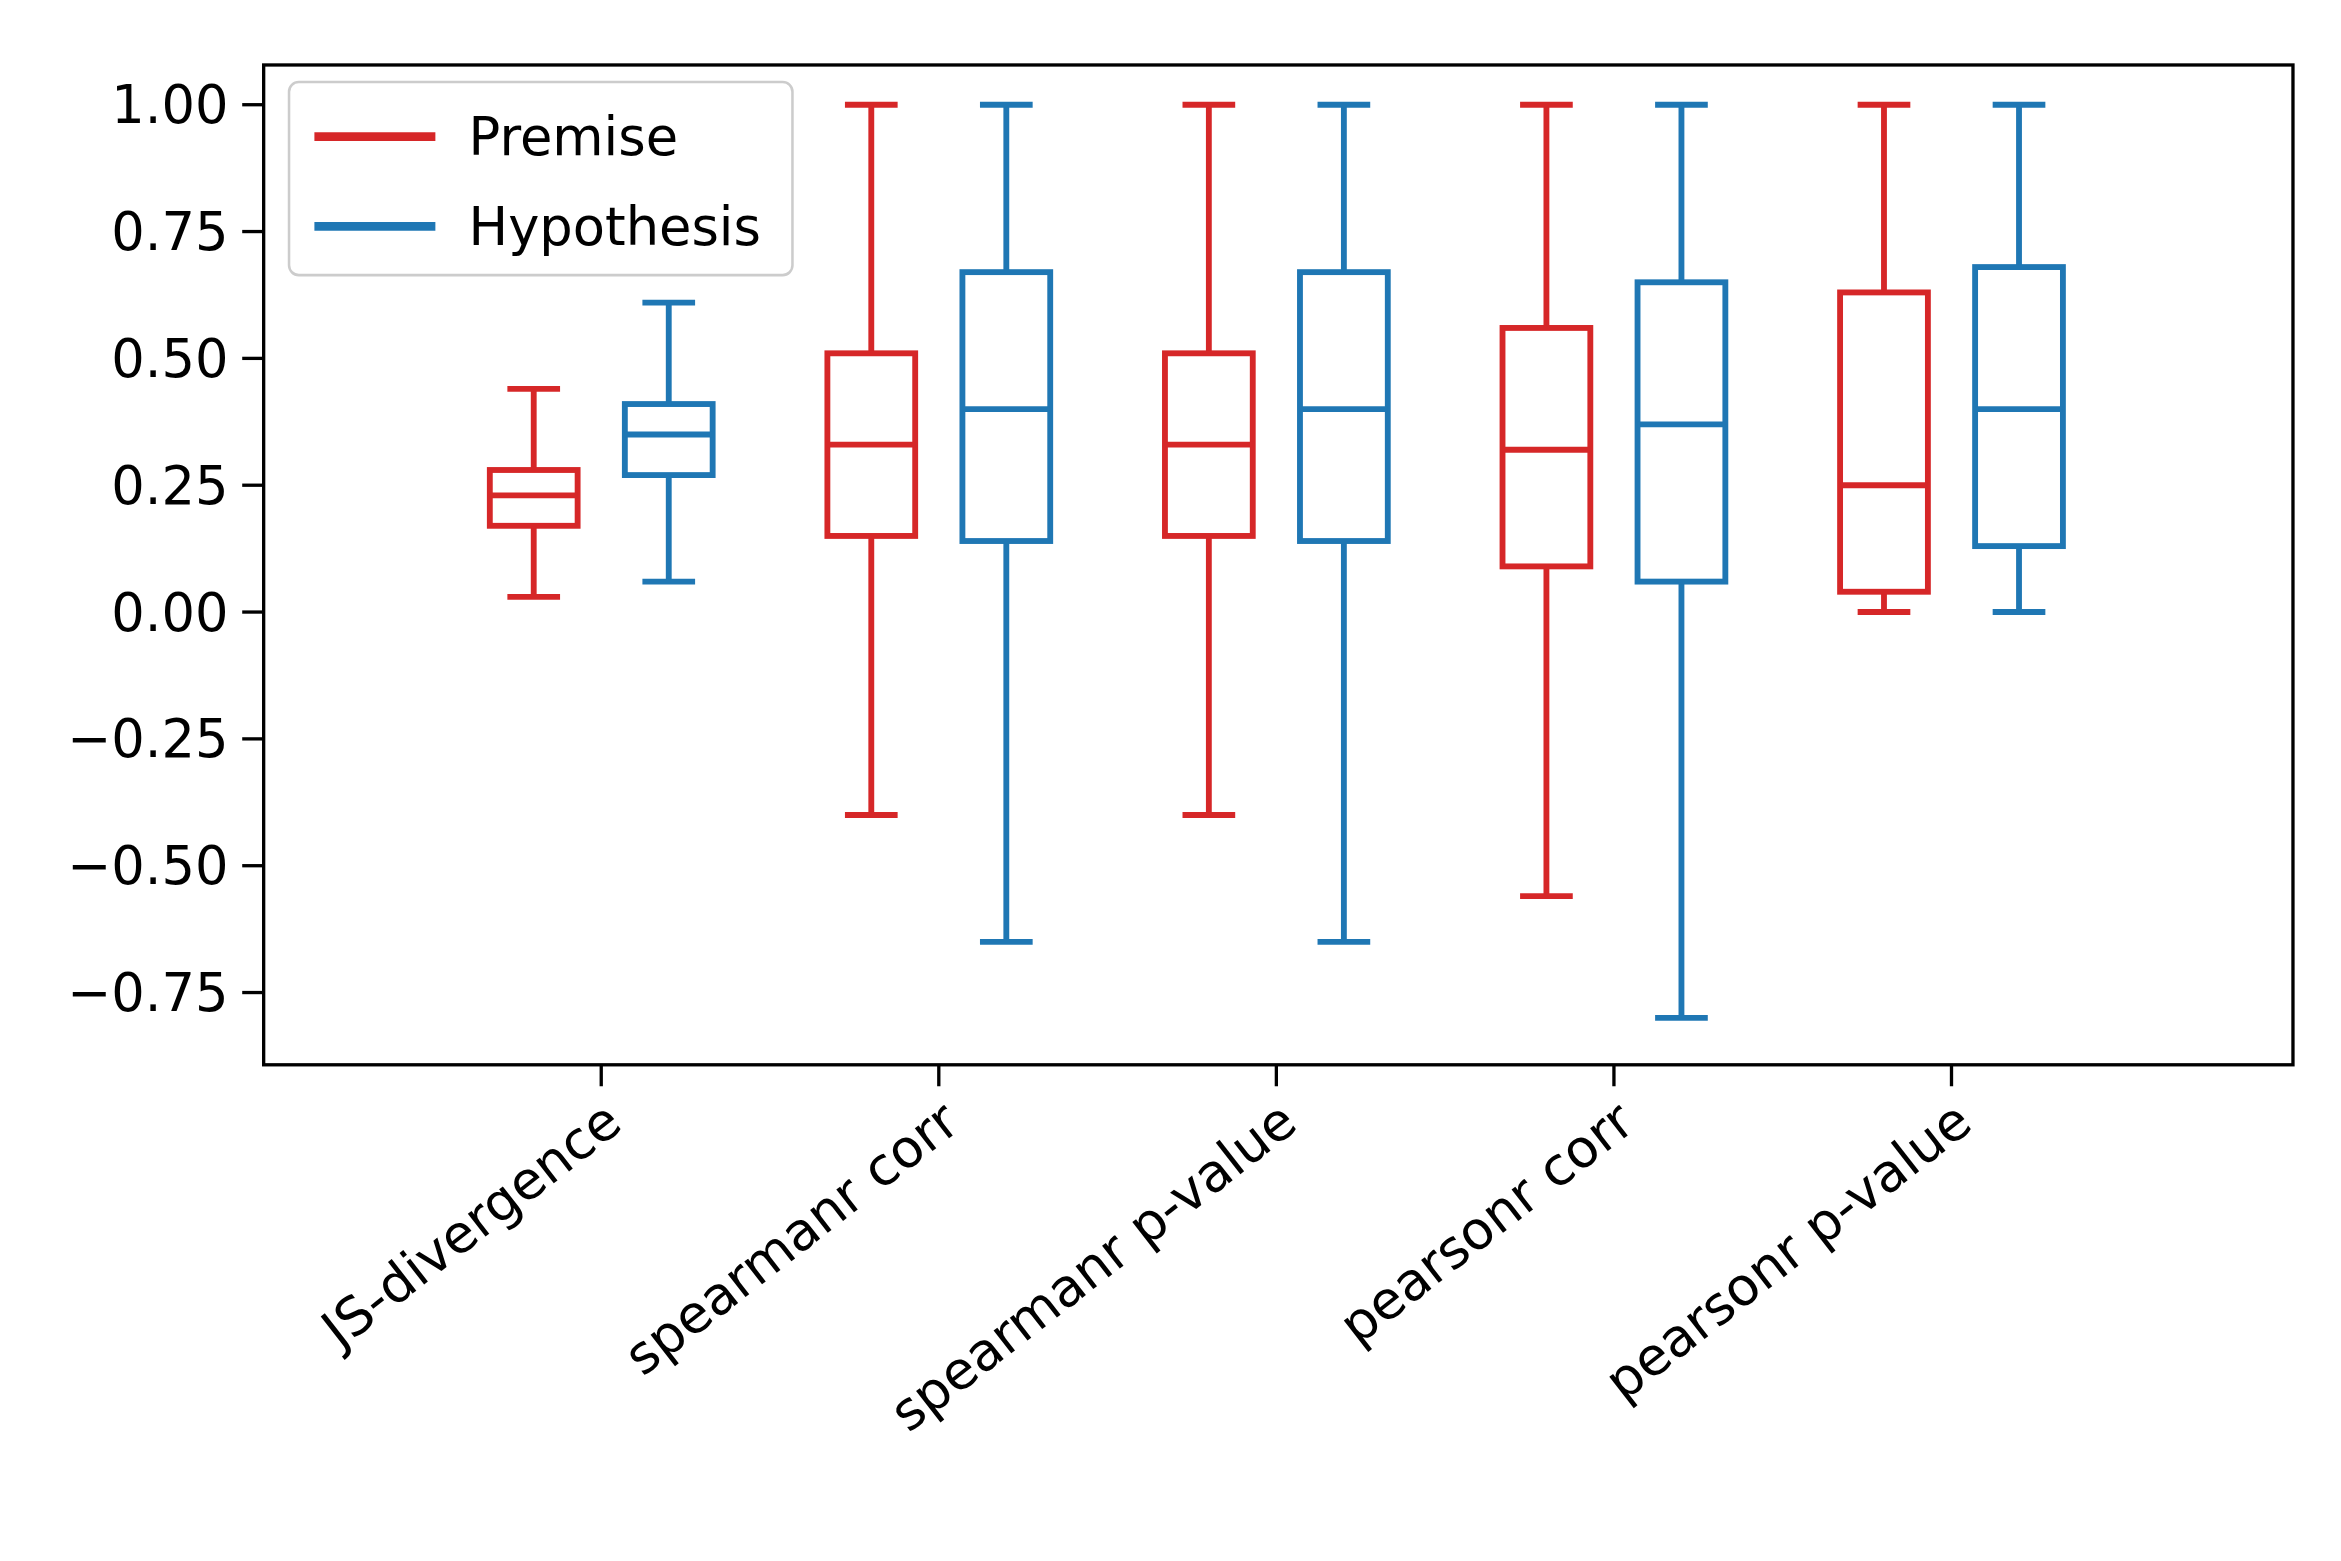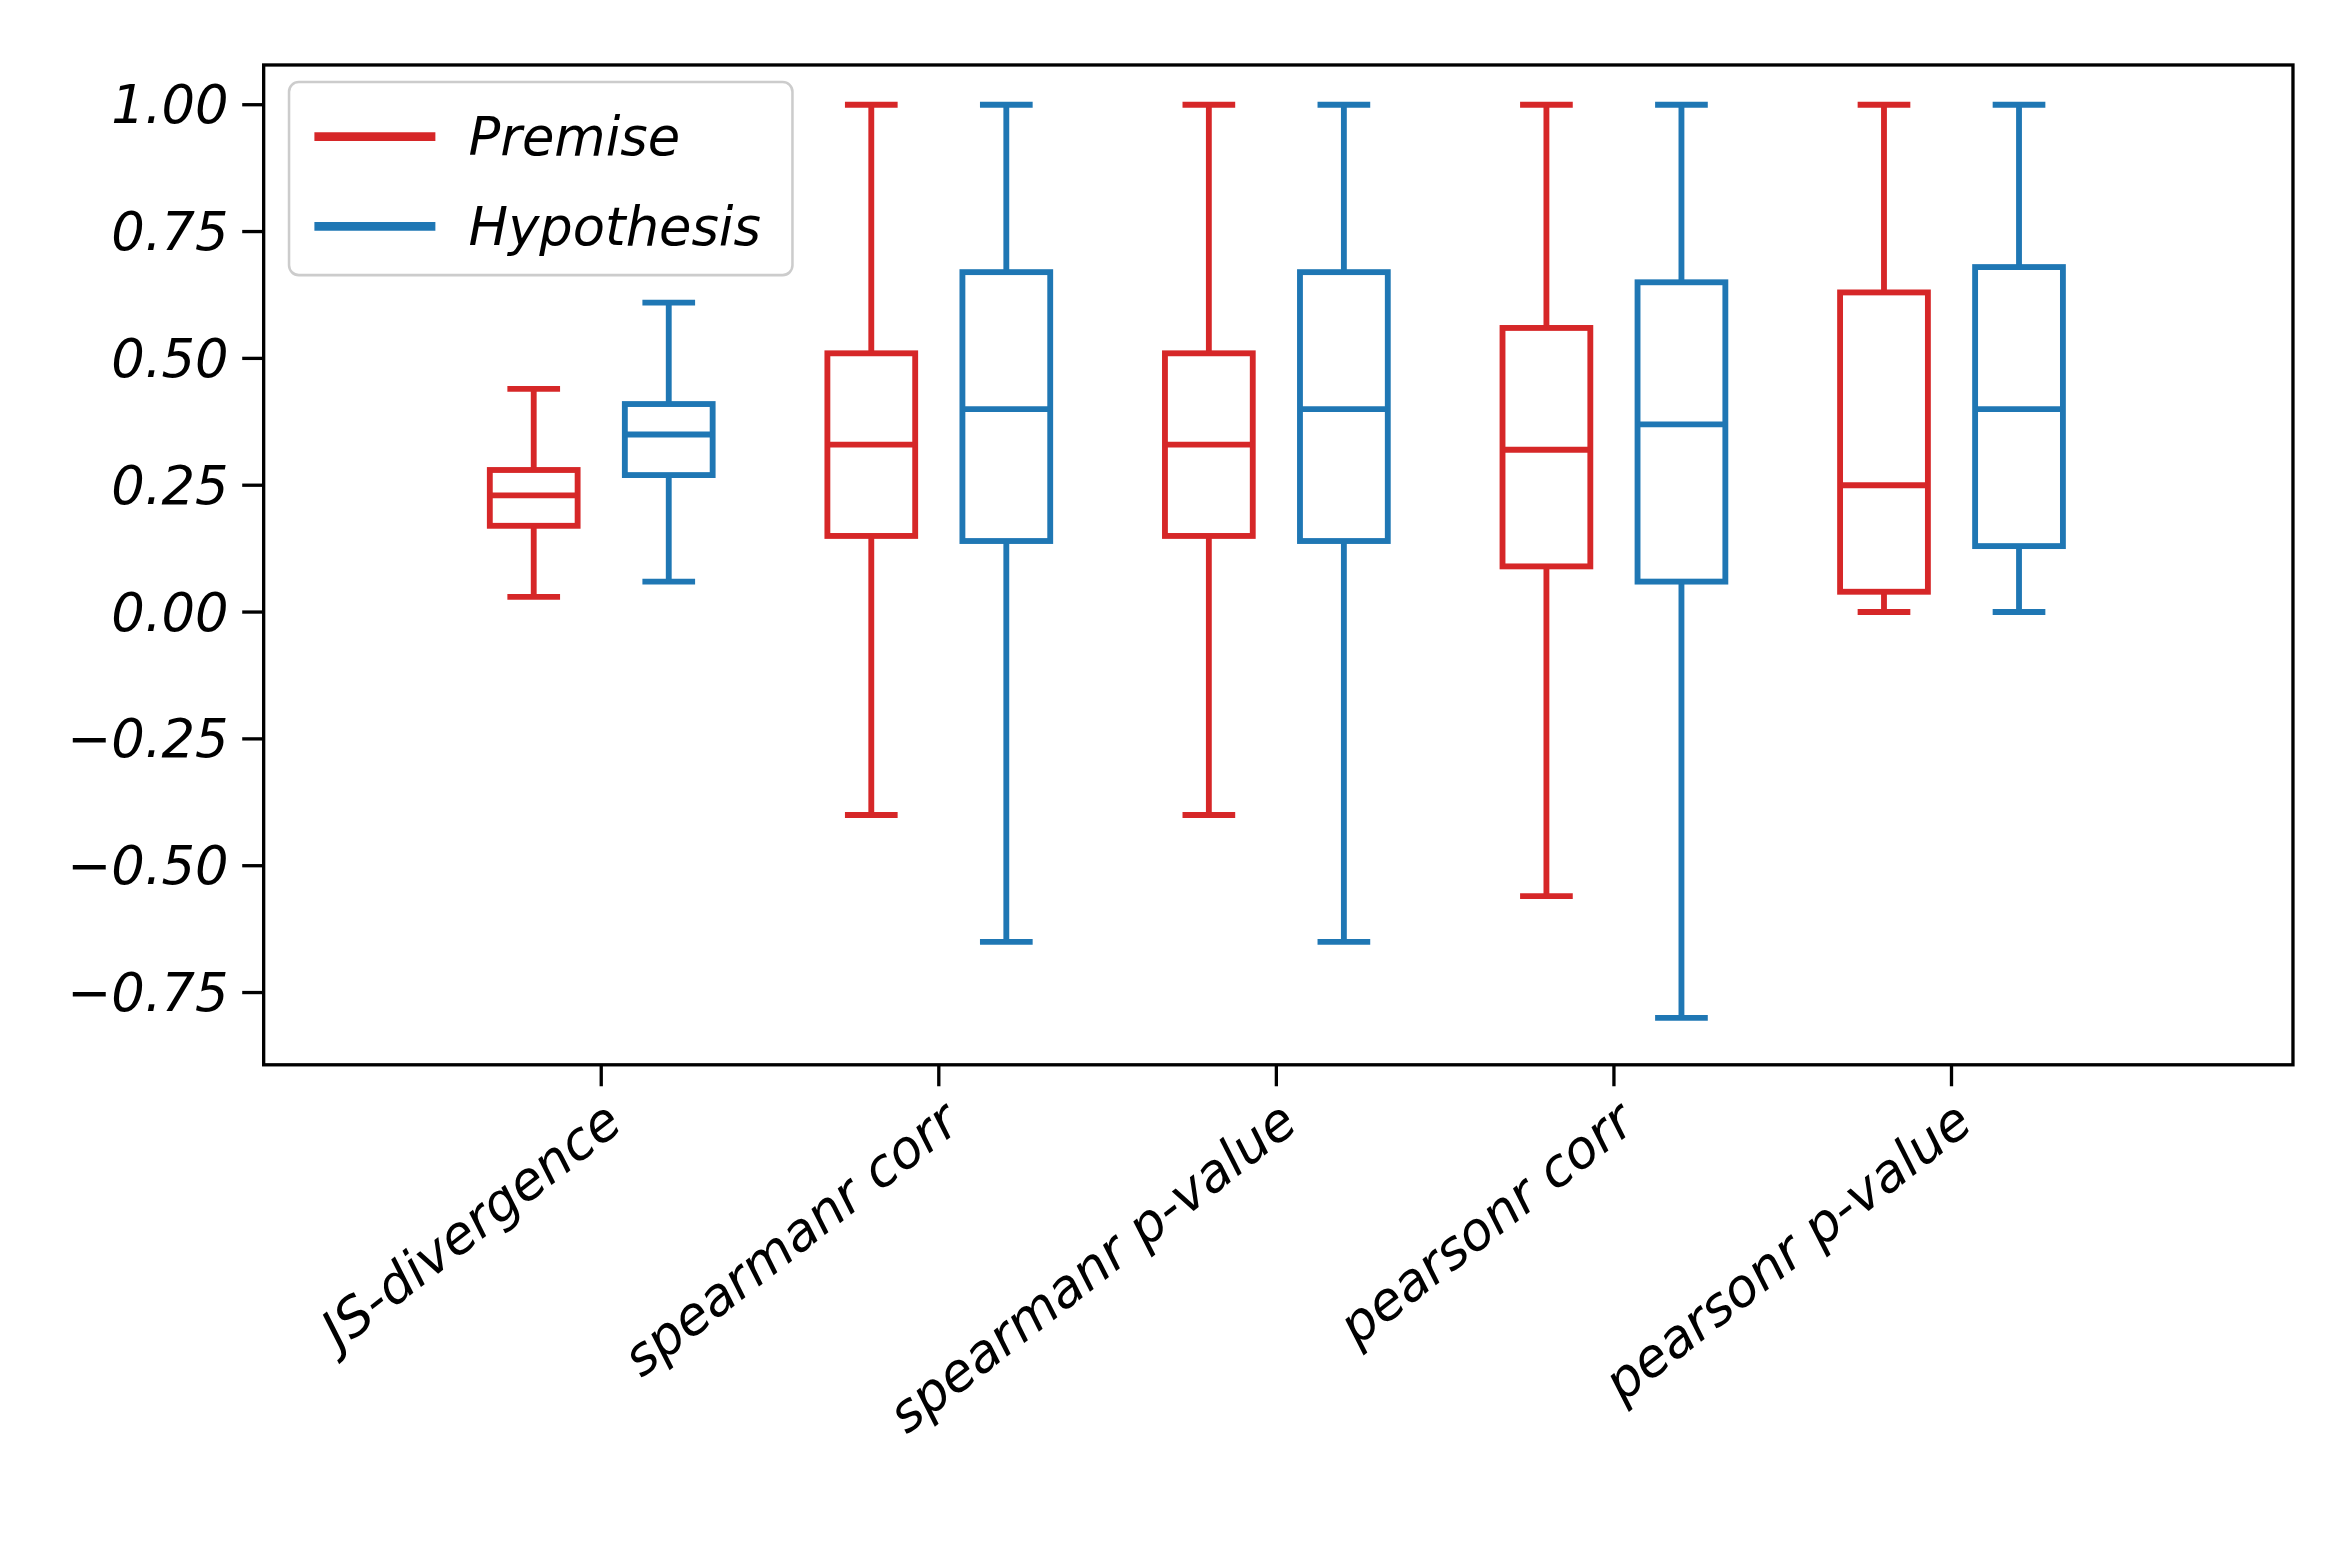--- a/index.html
+++ b/index.html
@@ -1,17 +1,17 @@
 <!DOCTYPE html>
 <html style="font-size:10.4px"><head>
 <meta charset="utf-8">
 <style>
   html,body{margin:0;padding:0;background:#ffffff;}
   body{width:2342px;height:1561px;font-family:"DejaVu Sans",sans-serif;}
-  #figure-root{width:2342px;height:1511px;font-style:italic;}
+  #figure-root{width:2342px;height:1511px;}
   svg text{font-family:"DejaVu Sans","Liberation Sans",sans-serif;fill:#000000;}
 </style>
 </head>
 <body>
 
 <div id="figure-root">
   <svg id="plot-svg" width="2342" height="1561" viewBox="0 0 1200 800" xmlns="http://www.w3.org/2000/svg">
       <rect x="0" y="0" width="1200" height="800" fill="#ffffff"></rect>
       <rect x="135" y="33.3" width="1040" height="512.4000000000001" fill="none" stroke="#000000" stroke-width="1.7"></rect>
       <g>

